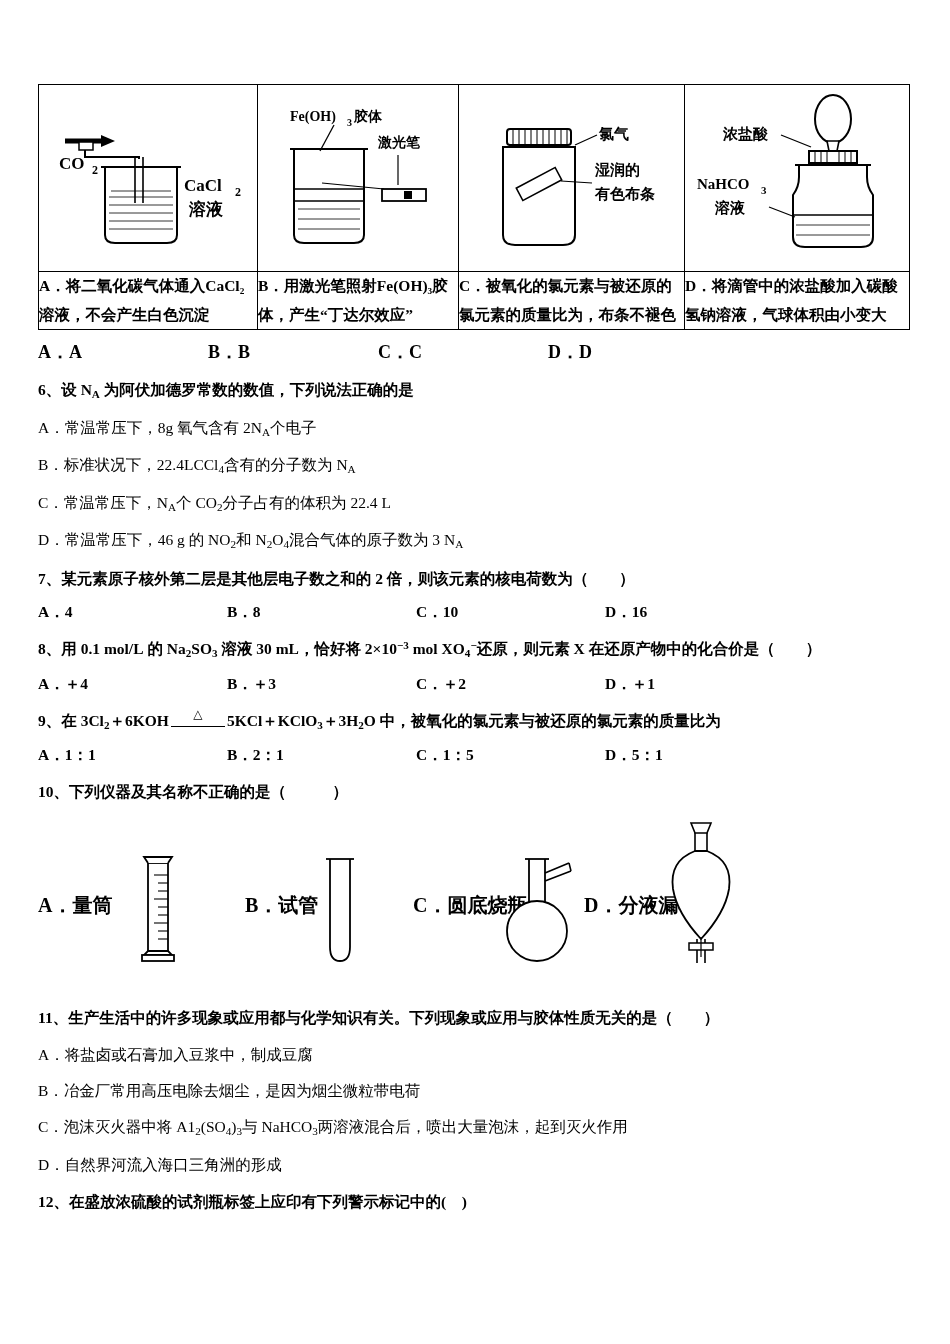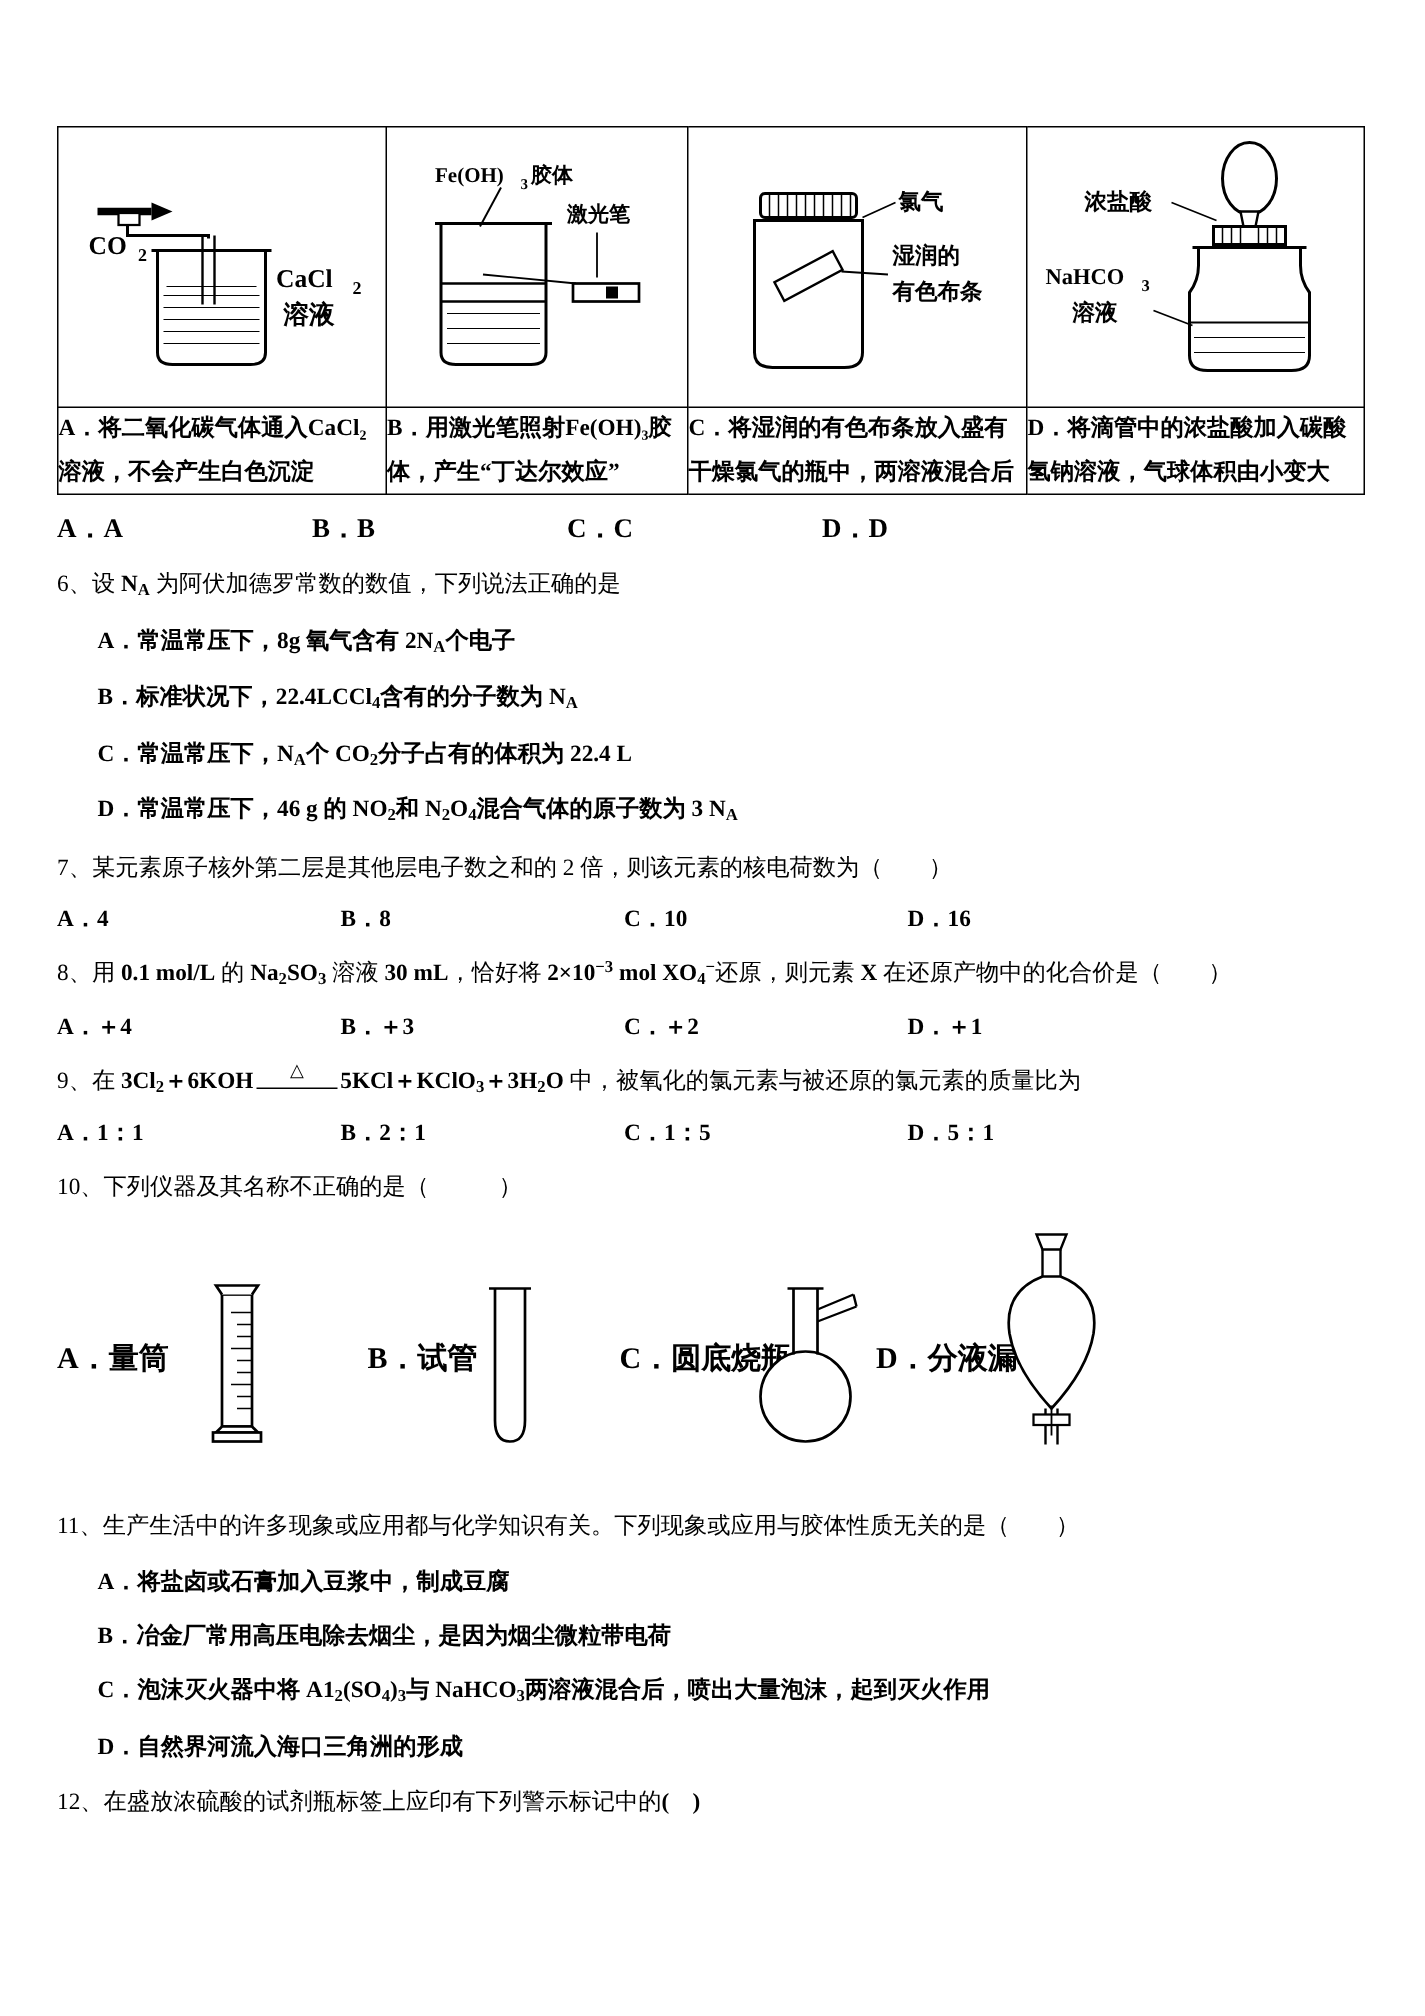--- a/index.html
+++ b/index.html
@@ -63,27 +63,27 @@
     display: flex;
     margin-top: 10px;
     font-weight: bold;
     font-size: 18px;
   }
   .choices-row .ch { width: 170px; }
   .qline {
     font-size: 15.5px;
     margin-top: 14px;
     line-height: 1.5;
+    font-weight: bold;
   }
   .optline {
     font-size: 15.5px;
-    font-weight: bold;
+    font-weight: normal;
     margin-top: 13px;
     line-height: 1.5;
-    margin-left: 27px;
   }
   .opts4 {
     display: flex;
     font-weight: bold;
     font-size: 15.5px;
     margin-top: 12px;
     gap: 19px;
   }
   .opts4 > div { width: 170px; }
   sub { font-size: 72%; vertical-align: -0.25em; }
@@ -262,21 +262,21 @@
             <text x="76" y="109" font-family="'Liberation Serif',serif" font-size="11" font-weight="bold">3</text>
             <text x="30" y="128" font-family="'Liberation Sans',sans-serif" font-size="15" font-weight="bold">溶液</text>
             <path d="M84 122 L110 132" stroke="#000" stroke-width="1.2"></path>
           </svg>
         </div>
       </td>
     </tr>
     <tr>
       <td class="opt">A．将二氧化碳气体通入CaCl₂溶液，不会产生白色沉淀</td>
       <td class="opt">B．用激光笔照射Fe(OH)₃胶体，产生“丁达尔效应”</td>
-      <td class="opt">C．将湿润的有色布条放入盛有干燥氯气的瓶中，两溶液混合后</td>
+      <td class="opt">C．被氧化的氯元素与被还原的氯元素的质量比为，布条不褪色</td>
       <td class="opt">D．将滴管中的浓盐酸加入碳酸氢钠溶液，气球体积由小变大</td>
     </tr>
   </tbody>
       </table>
 
   <div class="choices-row">
     <div class="ch">A．A</div>
     <div class="ch">B．B</div>
     <div class="ch">C．C</div>
     <div class="ch">D．D</div>

